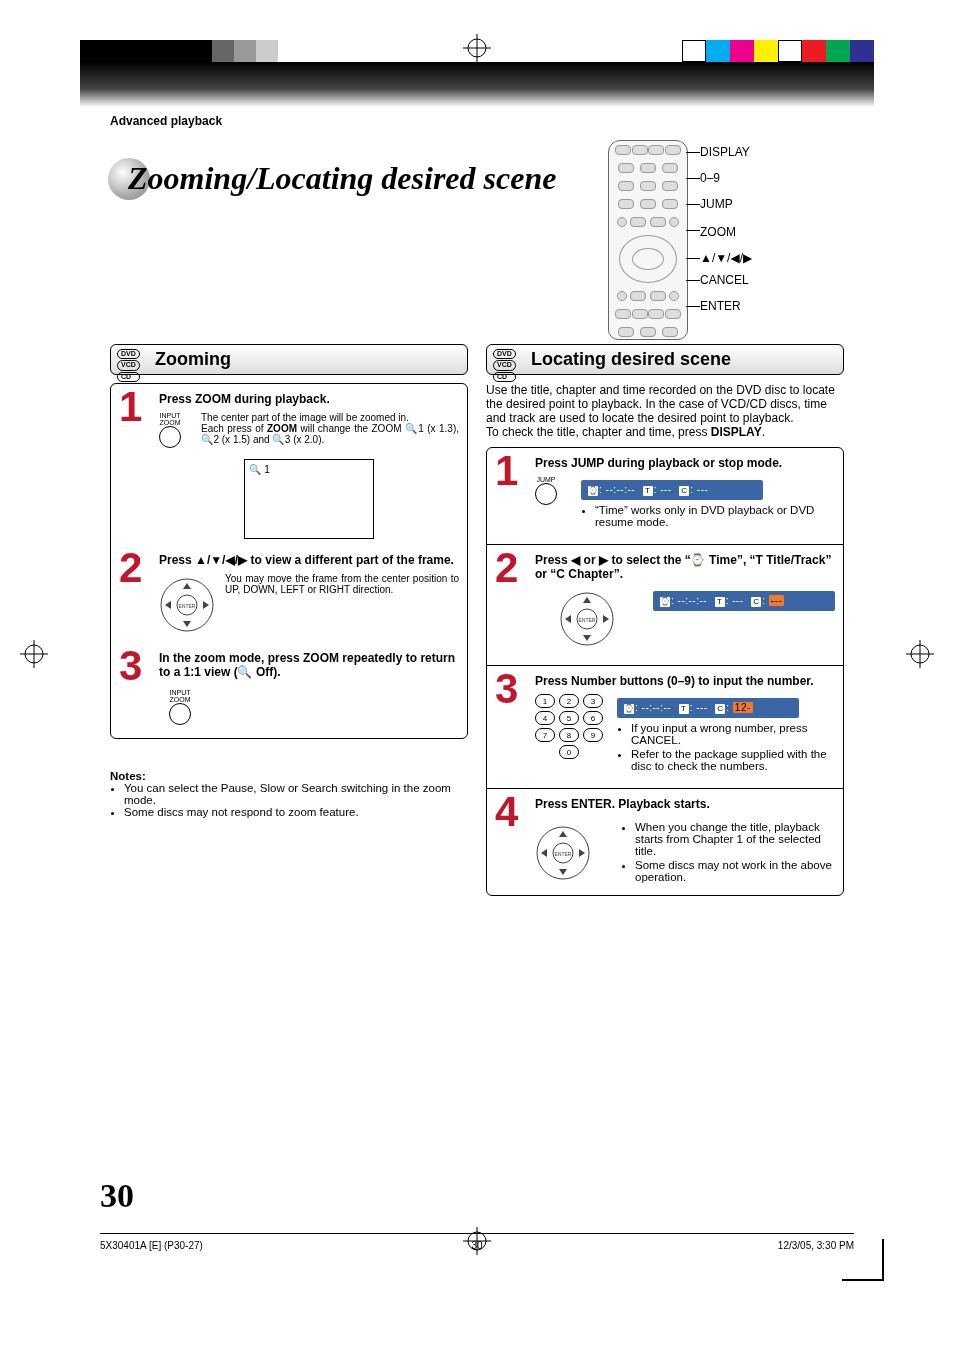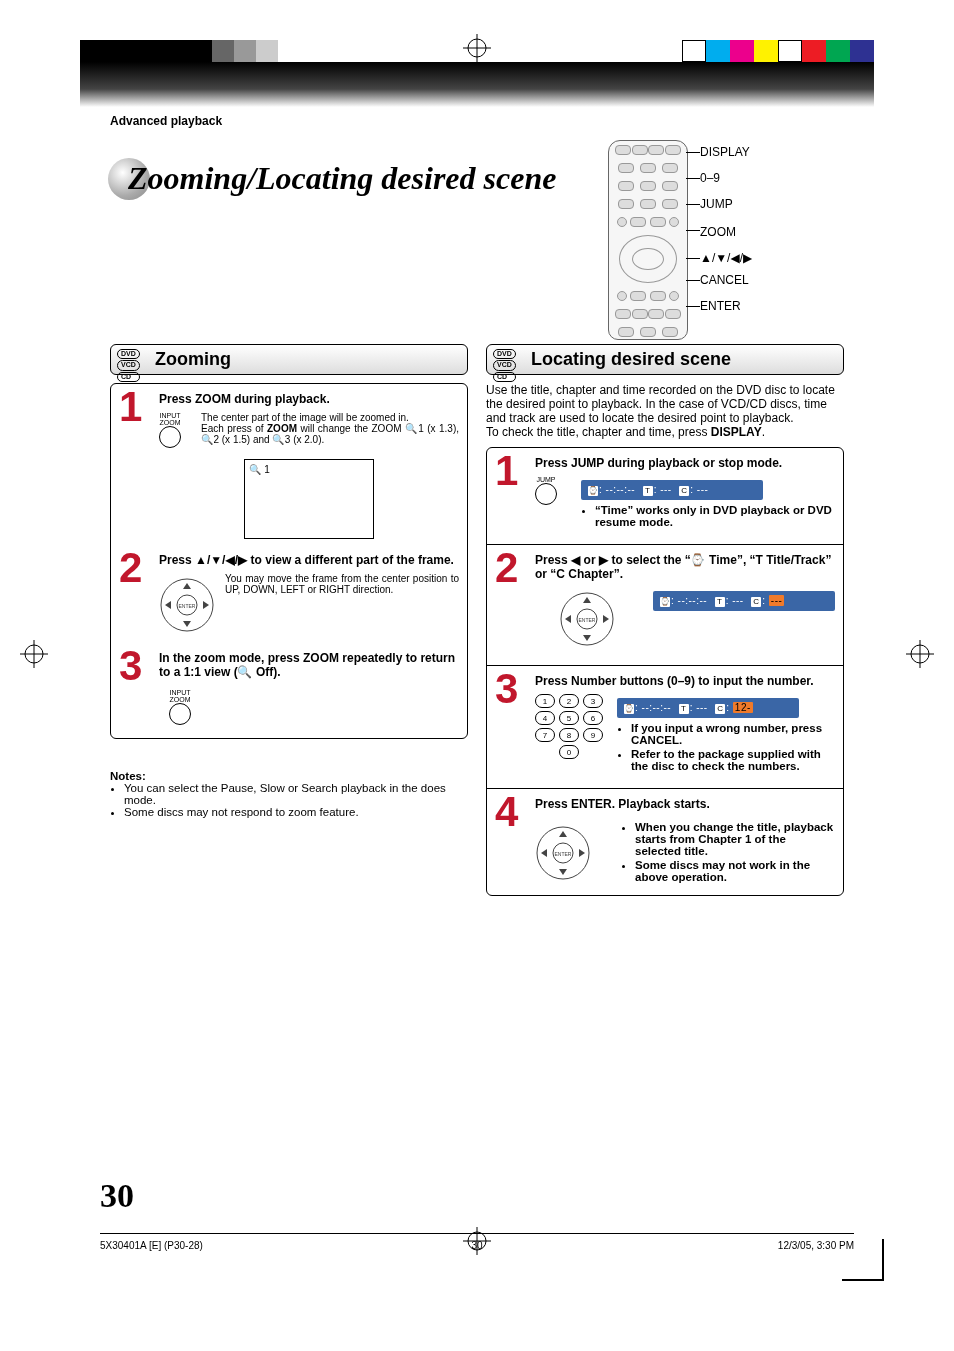--- a/index.html
+++ b/index.html
@@ -139,21 +139,21 @@
     background:#3a66a6; color:#fff; font-size:10px;
     border-radius:2px; letter-spacing:0.5px;
     margin:4px 0;
   }
   .osd .box{display:inline-block;width:10px;height:10px;background:#fff;color:#000;font-size:8px;text-align:center;line-height:10px;margin:0 1px;border-radius:1px;}
   .osd .hl{background:#f07a2a;color:#000;padding:0 2px;border-radius:1px;}
   .numpad { font-size:9px; }
   .numpad .row{display:flex; gap:4px; margin-bottom:3px;}
   .numpad .key{width:18px;height:12px;border:1px solid #000;border-radius:7px;font-size:8px;display:flex;align-items:center;justify-content:center;}
   .bullets { font-size:11.5px; margin:4px 0 0 0; }
-  .bullets li { margin-bottom:2px;font-weight:bold; }
+  .bullets li { margin-bottom:2px; }
   .divider { border-top:1px solid #000; margin:8px -8px; }
 
   .notes { font-size:11.5px; margin-top:10px; }
   .notes-h { font-weight:bold;margin-top:31px; }
   .pg-num {
     position:absolute; bottom:136px; left:100px;
     font-family:"Times New Roman",serif; font-size:34px; font-weight:bold;
   }
   .footer {
     position:absolute; bottom:100px; left:100px; right:100px;
@@ -337,21 +337,21 @@
             <span class="zoom-label" style="white-space:pre;">INPUT
 ZOOM</span>
             <span class="small-icon"></span>
           </div>
         </div>
       </div>
 
       <div class="notes">
         <div class="notes-h">Notes:</div>
         <ul>
-          <li>You can select the Pause, Slow or Search playback in the does mode.</li>
+          <li>You can select the Pause, Slow or Search switching in the zoom mode.</li>
           <li>Some discs may not respond to zoom feature.</li>
         </ul>
       </div>
     </div>
 
     <div class="col">
       <div class="subhead">
         <div class="badges">
           <span>DVD</span>
           <span>VCD</span>
@@ -467,21 +467,21 @@
           </div>
         </div>
       </div>
 
     </div>
   </div>
 
   <div class="pg-num">30</div>
 
   <div class="footer">
-    <span>5X30401A [E] (P30-28)</span>
+    <span>5X30401A [E] (P30-27)</span>
     <span class="footer-center">30</span>
     <span>12/3/05, 3:30 PM</span>
   </div>
 
   <div class="crossbottom">
     <svg width="28" height="28" viewBox="0 0 28 28">
         <circle cx="14" cy="14" r="9" fill="none" stroke="#000"></circle>
         <line x1="14" y1="0" x2="14" y2="28" stroke="#000"></line>
         <line x1="0" y1="14" x2="28" y2="14" stroke="#000"></line>
       </svg>

